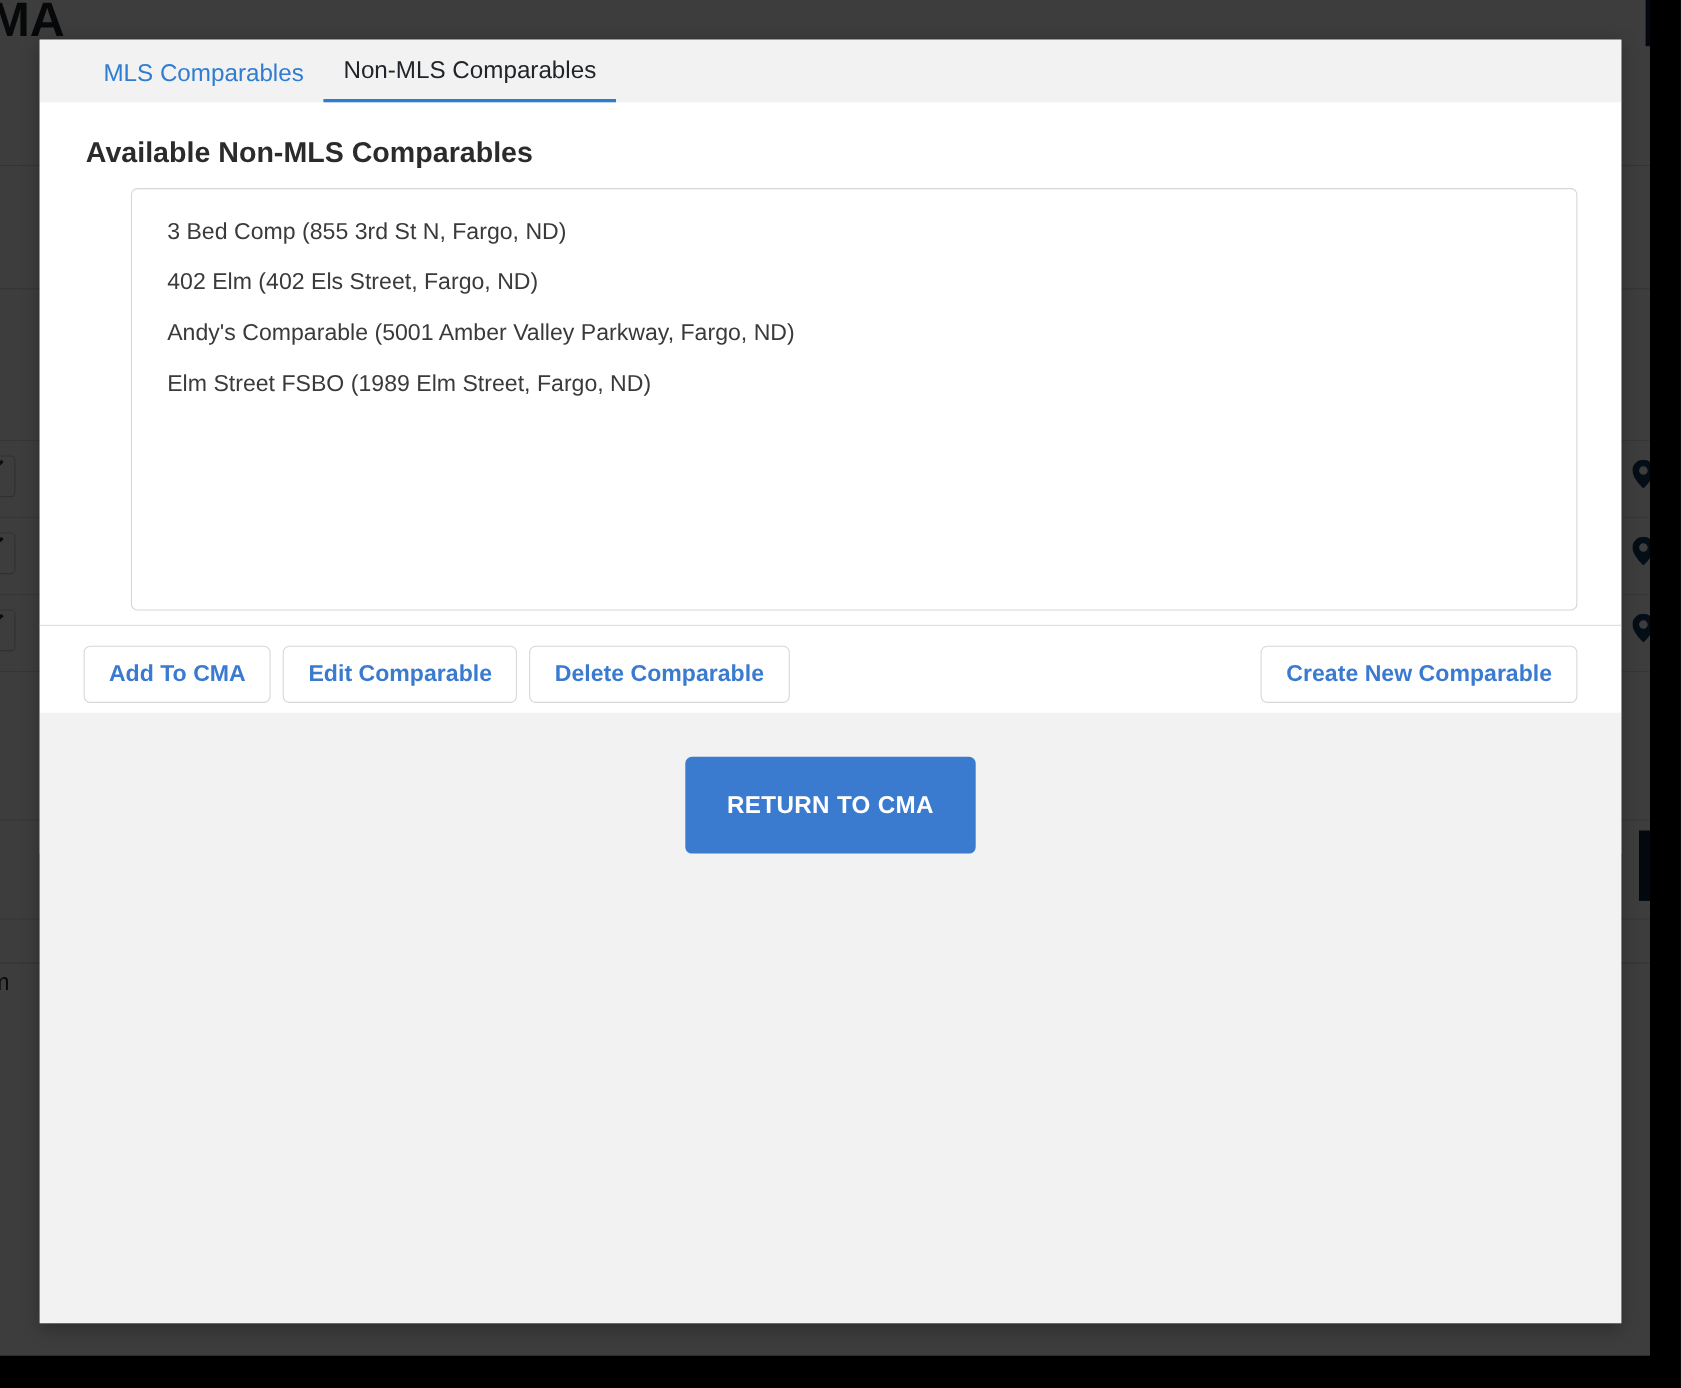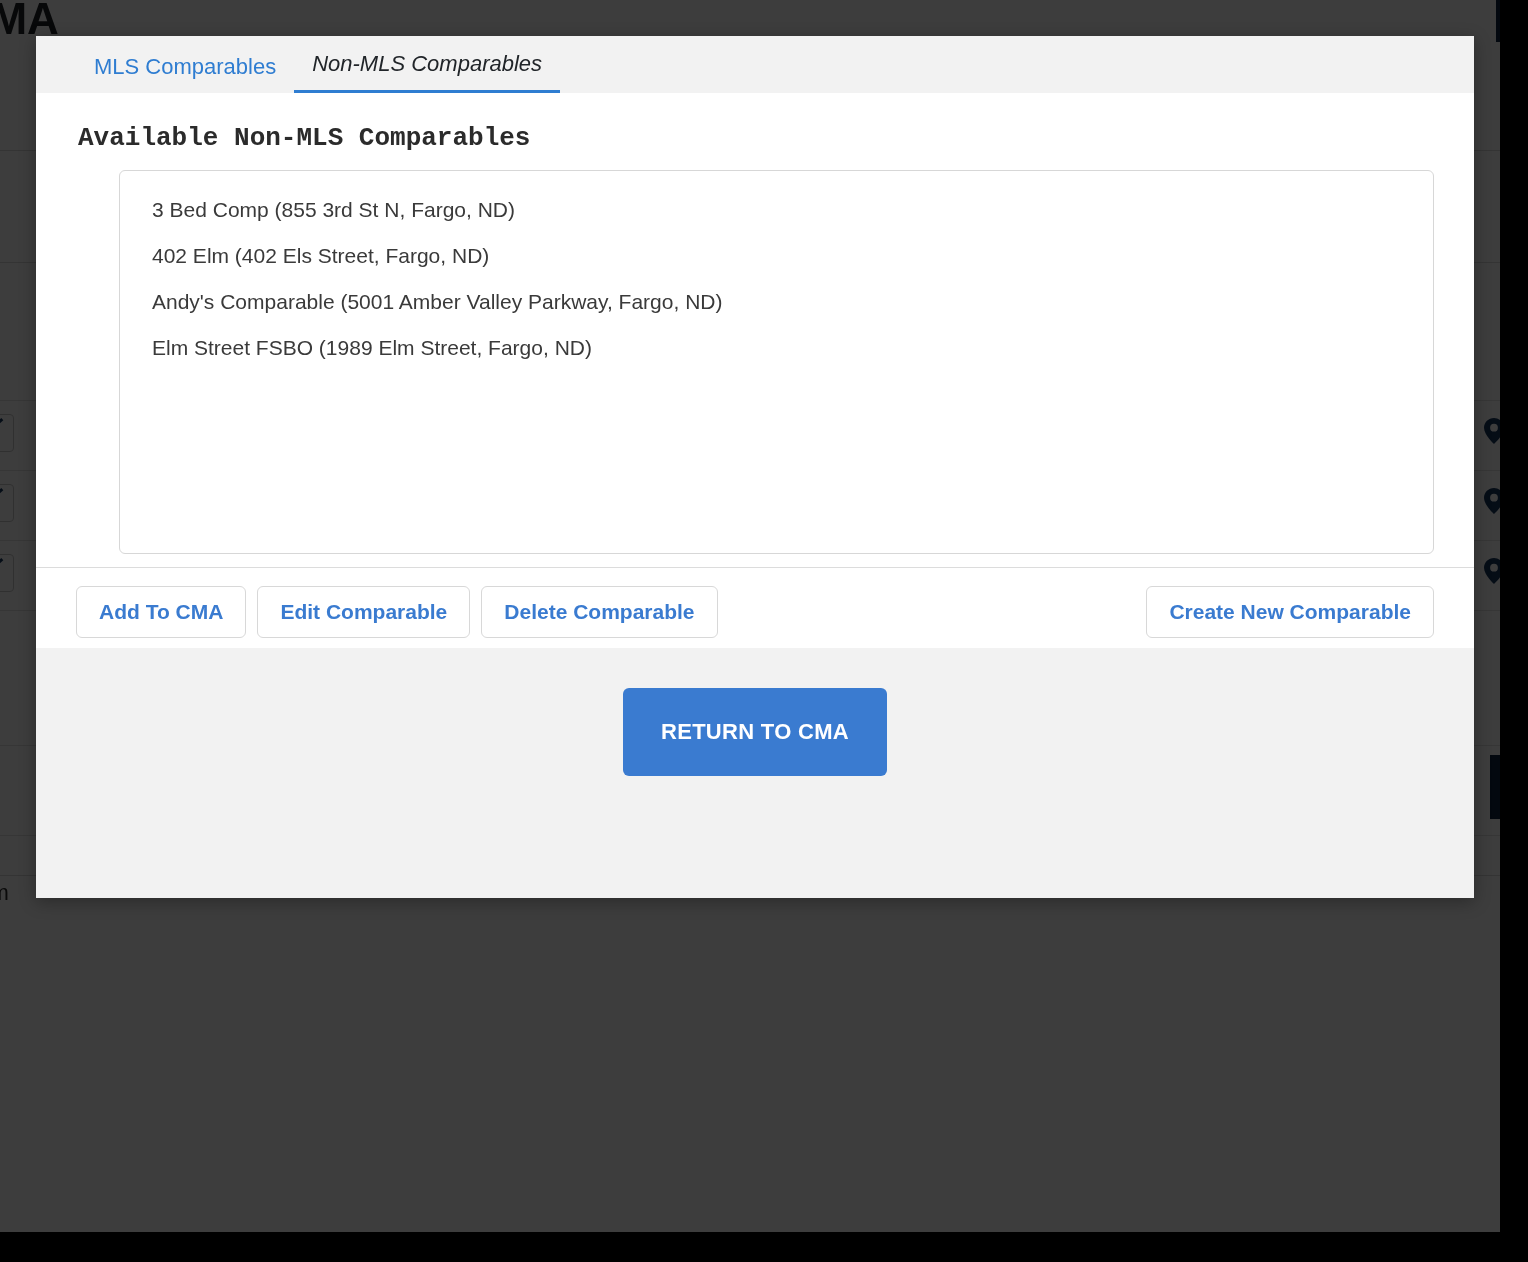--- a/index.html
+++ b/index.html
@@ -123,21 +123,21 @@
     height: 1232px;
     background: rgba(0, 0, 0, 0.76);
   }
 
   
   #modal-dialog {
     position: absolute;
     left: 36px;
     top: 36px;
     width: 1438px;
-    height: 862px;
+    height: 1167px;
     background: #f2f2f2;
     box-shadow: 0 4px 16px rgba(0,0,0,0.3);
     overflow: hidden;
   }
 
   
   .tab-strip {
     height: 57px;
     background: #f2f2f2;
     display: flex;
@@ -156,37 +156,35 @@
     font-family: inherit;
   }
 
   .tab.inactive {
     color: #2f7dd1;
   }
 
   .tab.active {
     color: #212529;
     border-bottom: 3px solid #2f7dd1;
-    font-style: italic;
   }
 
   
   .content-card {
     background: #ffffff;
     margin: 0;
     height: 555px;
     padding: 30px 40px 0 40px;
   }
 
   .section-heading {
     font-size: 26px;
     font-weight: bold;
     color: #2b2b2b;
     margin: 0 0 17px 2px;
-    font-family: Liberation Mono, monospace;
   }
 
   .comparables-list {
     border: 1px solid #d7d7d7;
     border-radius: 6px;
     height: 384px;
     padding: 16px 0 0 0;
     overflow: hidden;
     background: #ffffff;
     margin-left: 43px;

